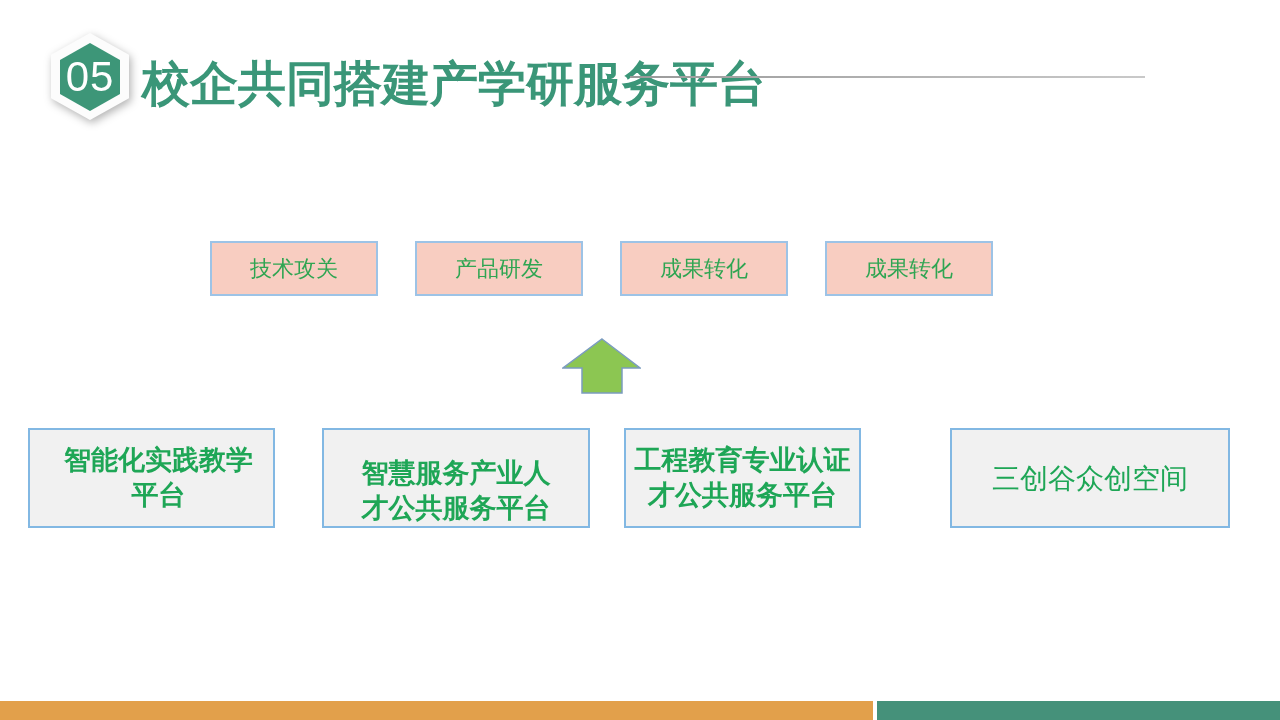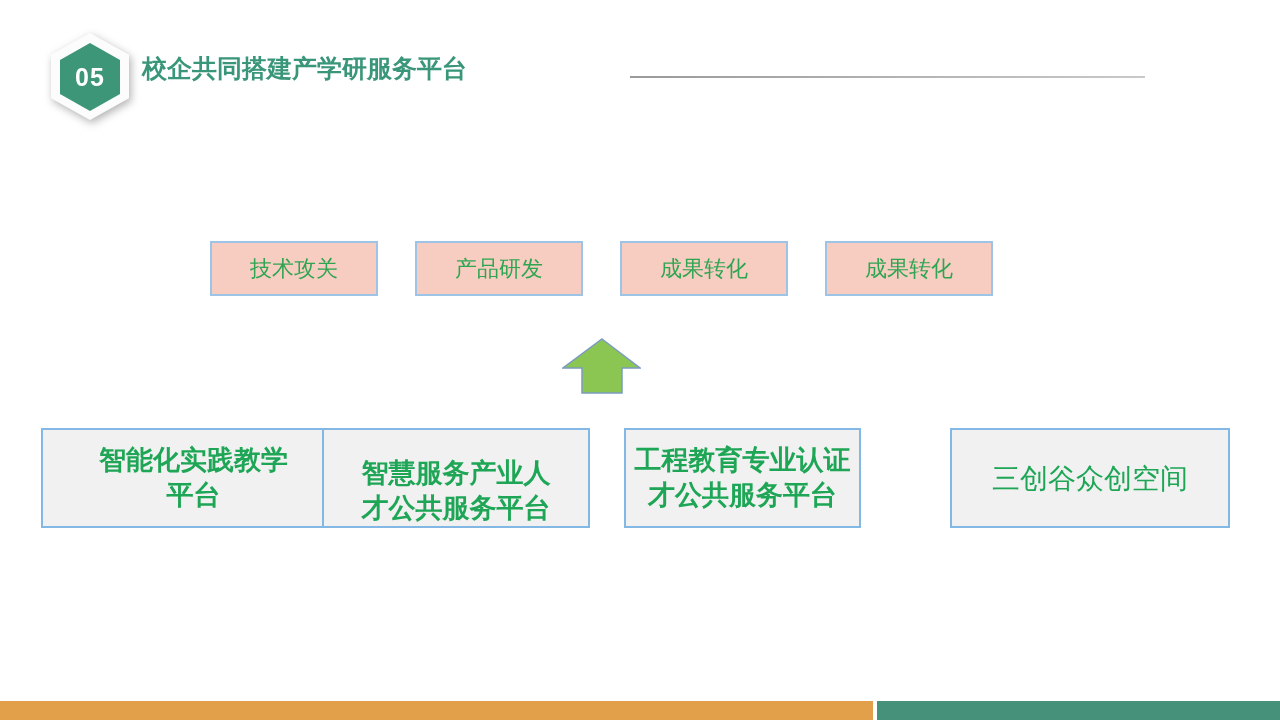--- a/index.html
+++ b/index.html
@@ -14,24 +14,24 @@
 
   
   .hex-wrap { position: absolute; left: 51px; top: 33px; width: 78px; height: 87px;
               filter: drop-shadow(2px 3px 4px rgba(0,0,0,0.30)); }
   .hex-outer { position: absolute; left: 0; top: 0; width: 78px; height: 87px; background: #fcfcfc;
                clip-path: polygon(50% 0, 100% 25%, 100% 75%, 50% 100%, 0 75%, 0 25%); }
   .hex-inner { position: absolute; left: 9px; top: 10px; width: 60px; height: 68px;
                background: var(--badge_green, #3D9678);
                clip-path: polygon(50% 0, 100% 25%, 100% 75%, 50% 100%, 0 75%, 0 25%);
                display: flex; align-items: center; justify-content: center; }
-  .badge-num { color: #ffffff; font-size: 25px; font-weight: bold; letter-spacing: 1px; }
+  .badge-num { color: #ffffff; font-size: 42px; font-weight: normal; letter-spacing: 1px; }
 
   
-  .title { position: absolute; left: 142px; top: 52px; font-size: 25px; font-weight: bold;
+  .title { position: absolute; left: 142px; top: 52px; font-size: 48px; font-weight: bold;
            color: var(--title_green, #3A9678); white-space: nowrap; }
   .divider { position: absolute; left: 630px; top: 76px; width: 515px; height: 2px;
              background: linear-gradient(to right, #9a9a9a, #c9c9c9); }
 
   
   .func-row { position: absolute; left: 210px; top: 241px; display: flex; gap: 37px; }
   .func-box { width: 168px; height: 55px;
               background: var(--function_box_fill, #F8CDC1);
               border: 2px solid var(--function_box_border, #9DC3E6);
               display: flex; align-items: center; justify-content: center; }
@@ -39,21 +39,21 @@
 
   
   .arrow { position: absolute; left: 562px; top: 338px; width: 79px; height: 56px; }
   .arrow-shape { fill: var(--arrow_fill, #8CC652); stroke: var(--arrow_border, #7B9CBF); stroke-width: 1.5; }
 
   
   .plat-box { position: absolute; top: 428px; height: 100px;
               background: var(--platform_box_fill, #F1F1F1);
               border: 2px solid var(--platform_box_border, #82B8E3);
               display: flex; flex-direction: column; align-items: center; justify-content: center; }
-  .p1 { left: 41px;  width: 291px; padding-left: 14px; }
+  .p1 { left: 28px;  width: 247px; padding-left: 14px; }
   .p2 { left: 322px; width: 268px; justify-content: flex-end; }
   .p3 { left: 624px; width: 237px; }
   .p4 { left: 950px; width: 280px; }
   .plat-label { font-size: 27px; font-weight: bold; color: var(--platform_text_green, #1EA656);
                 line-height: 35px; text-align: center; }
   .p4 .plat-label { font-weight: normal; font-size: 28px; }
   .plat-label span { display: block; }
   .plat-label span:empty { display: none; }
 
   

